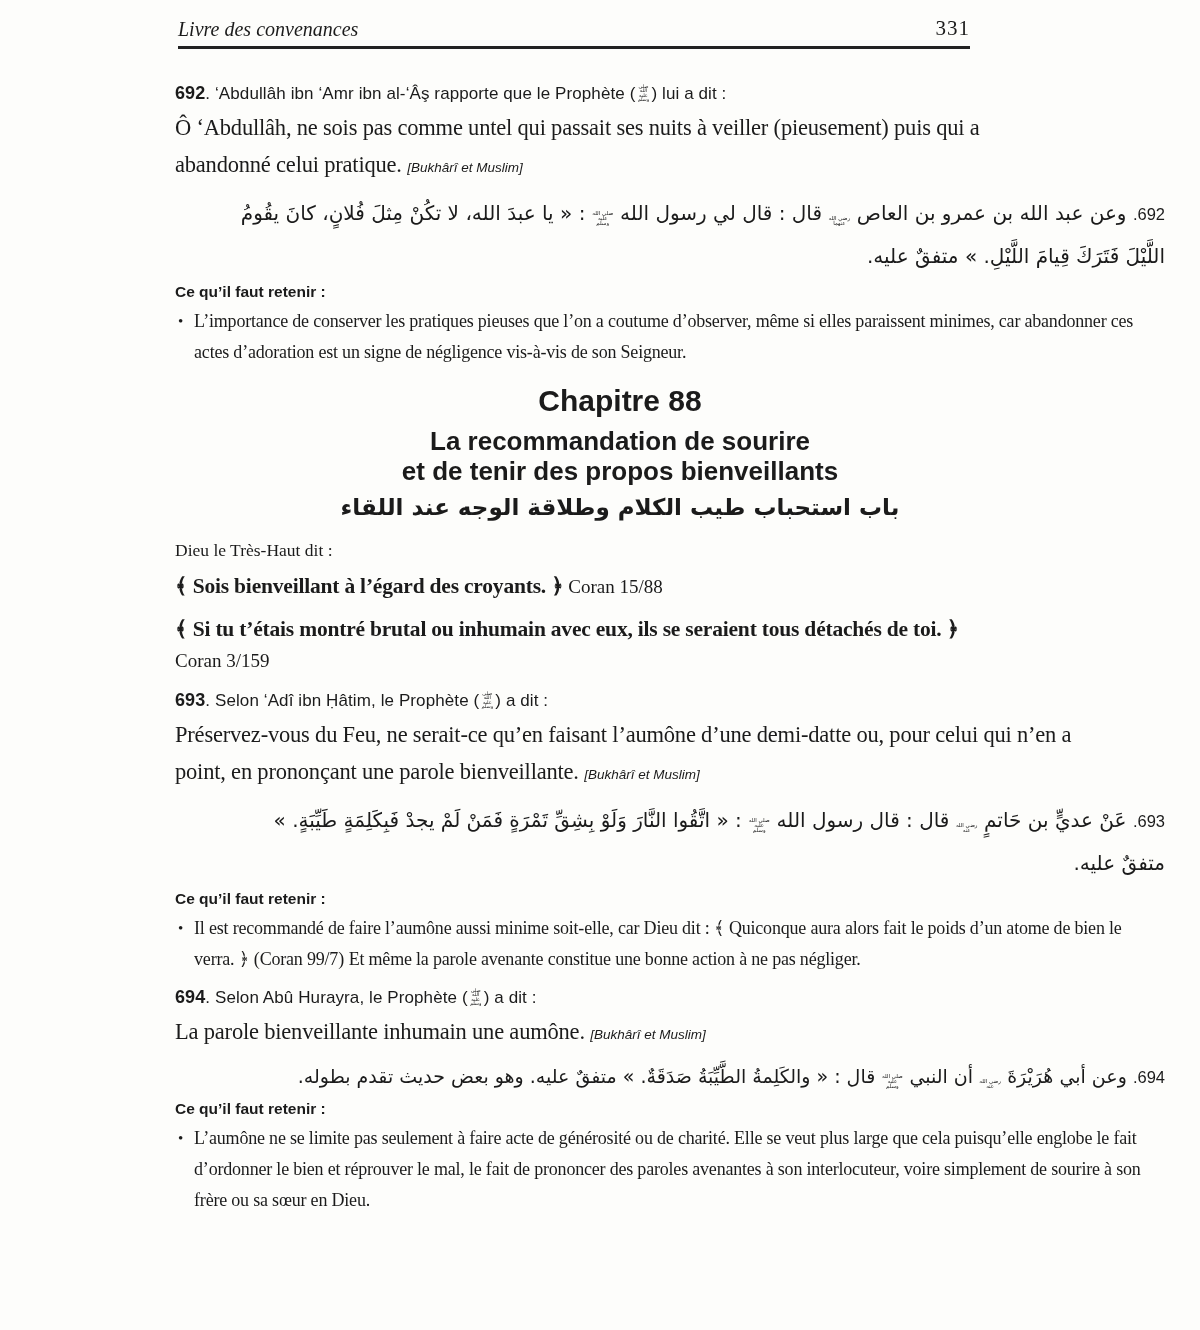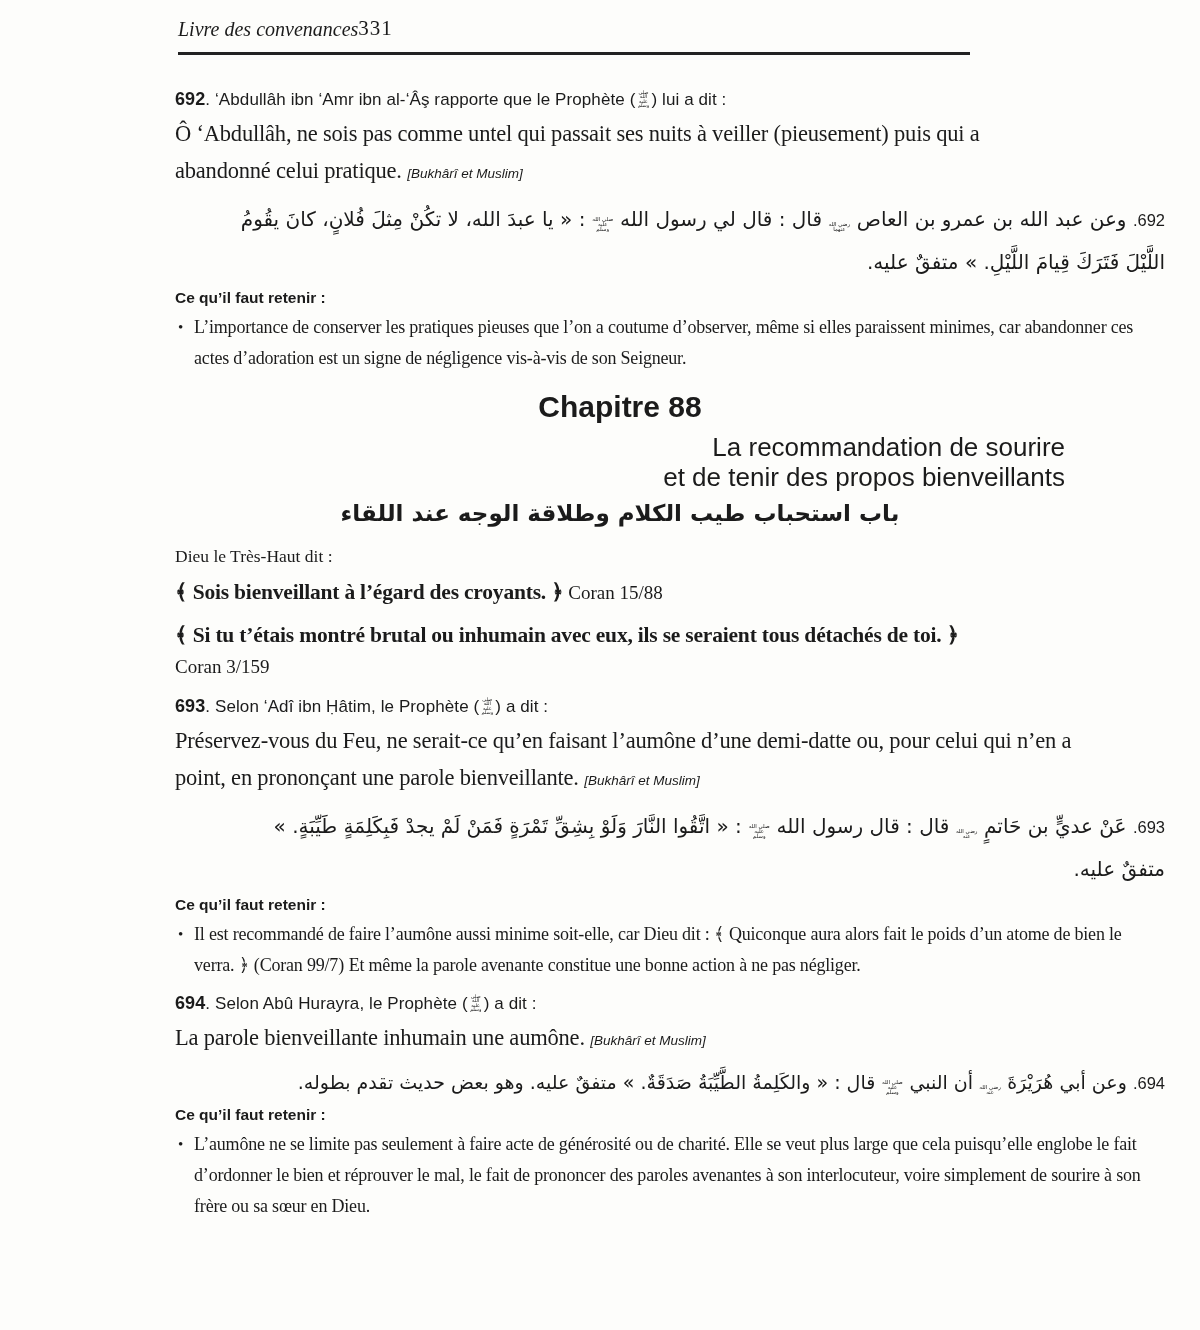--- a/index.html
+++ b/index.html
@@ -7,22 +7,22 @@
   body {
     background:#fdfdfb;
     color:#1b1b1b;
     font-family:"Liberation Sans", sans-serif;
     overflow:hidden;
   }
 
   
   .running-header {
     margin:16px 12px 0 178px; width:792px;
-    display:flex; justify-content:flex-start; align-items:flex-end;
-    border-bottom:3px solid #222; padding-bottom:11px;
+    display:flex; justify-content:space-between; align-items:flex-end;
+    border-bottom:3px solid #222; padding-bottom:5px;
   }
   .book-title { font-family:"Liberation Serif",serif; font-style:italic; font-size:20px; }
   .page-number { font-family:"Liberation Serif",serif; font-size:21px; letter-spacing:1px; }
 
   
   .h-head { margin:34px 60px 0 175px; font-size:17px; letter-spacing:.1px; }
   .h-num { font-weight:bold; font-size:18px; }
   
   .pbuh, .hon {
     display:inline-block; direction:rtl; text-align:center;
@@ -51,21 +51,21 @@
   
   .retenir-label { margin:6px 0 0 175px; font-weight:bold; font-size:15.5px; }
   .bullet { margin:5px 55px 0 178px; display:flex; gap:11px;
     font-family:"Liberation Serif",serif; font-size:18px; line-height:31px; letter-spacing:-0.2px; }
   .bullet .dot { font-size:15px; line-height:31px; }
   .bullet .btxt { flex:1; }
 
   
   .chapter { margin:16px 0 0 175px; width:890px; text-align:center; }
   .chapter-kicker { font-size:30px; font-weight:bold; }
-  .chapter-title { margin-top:8px; font-size:26px; font-weight:normal; line-height:30px;text-align:right; }
+  .chapter-title { margin-top:8px; font-size:26px; font-weight:bold; line-height:30px; }
   .chapter-arabic { margin-top:8px; font-family:"DejaVu Sans",sans-serif;
     font-size:23px; font-weight:bold; direction:rtl; }
 
   
   .quran-intro { margin:20px 11px 0 175px; font-family:"Liberation Serif",serif; font-size:17.5px; }
   .quran-quote { margin:8px 0 0 175px; width:1000px;
     font-family:"Liberation Serif",serif; font-weight:bold; font-size:21.5px; line-height:34px;
     letter-spacing:-0.2px; }
   .q-mark { font-family:"DejaVu Sans",sans-serif; font-size:21px; font-weight:bold; }
   .q-ref { font-weight:normal; font-size:19px; letter-spacing:0; }

